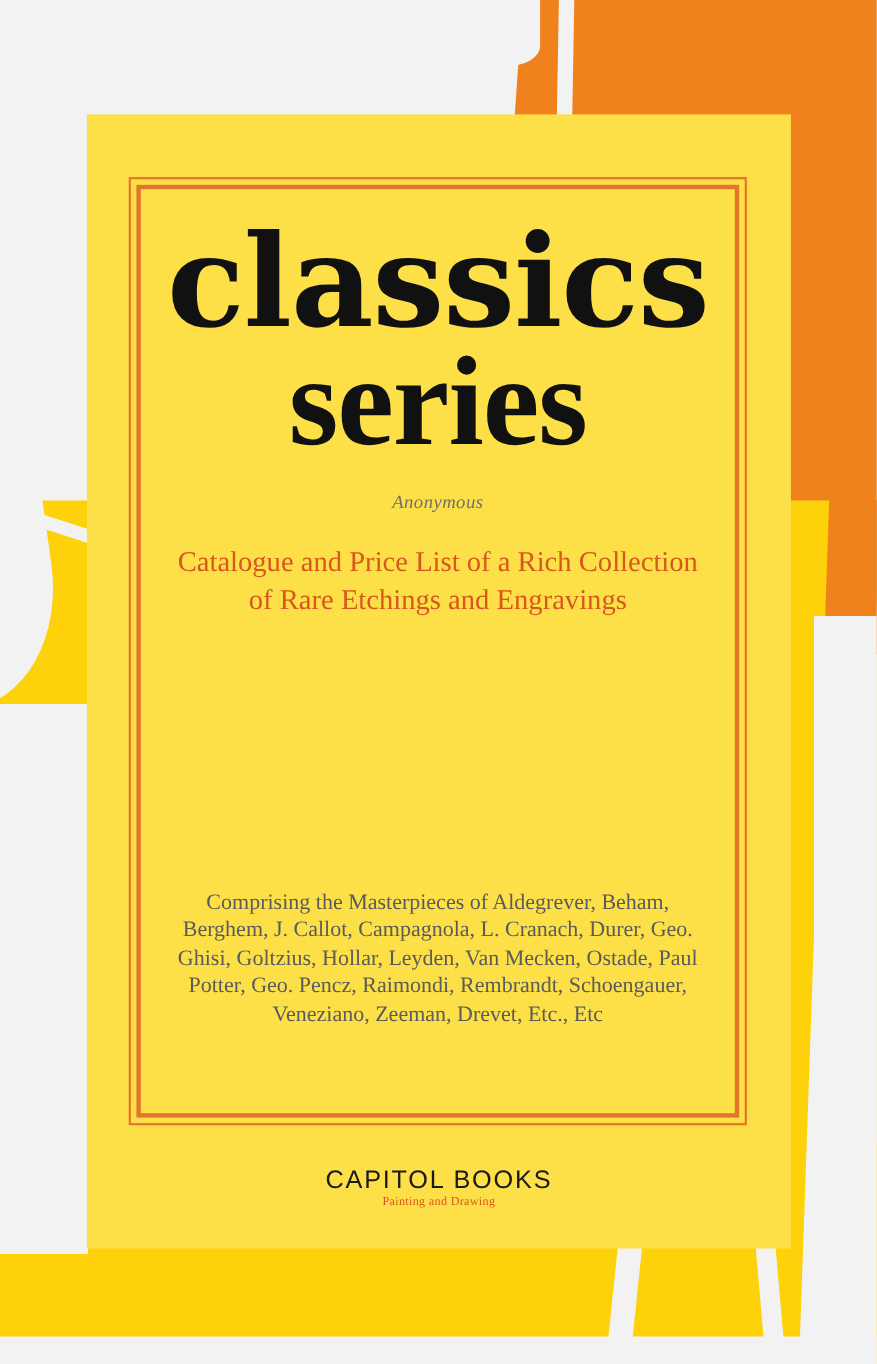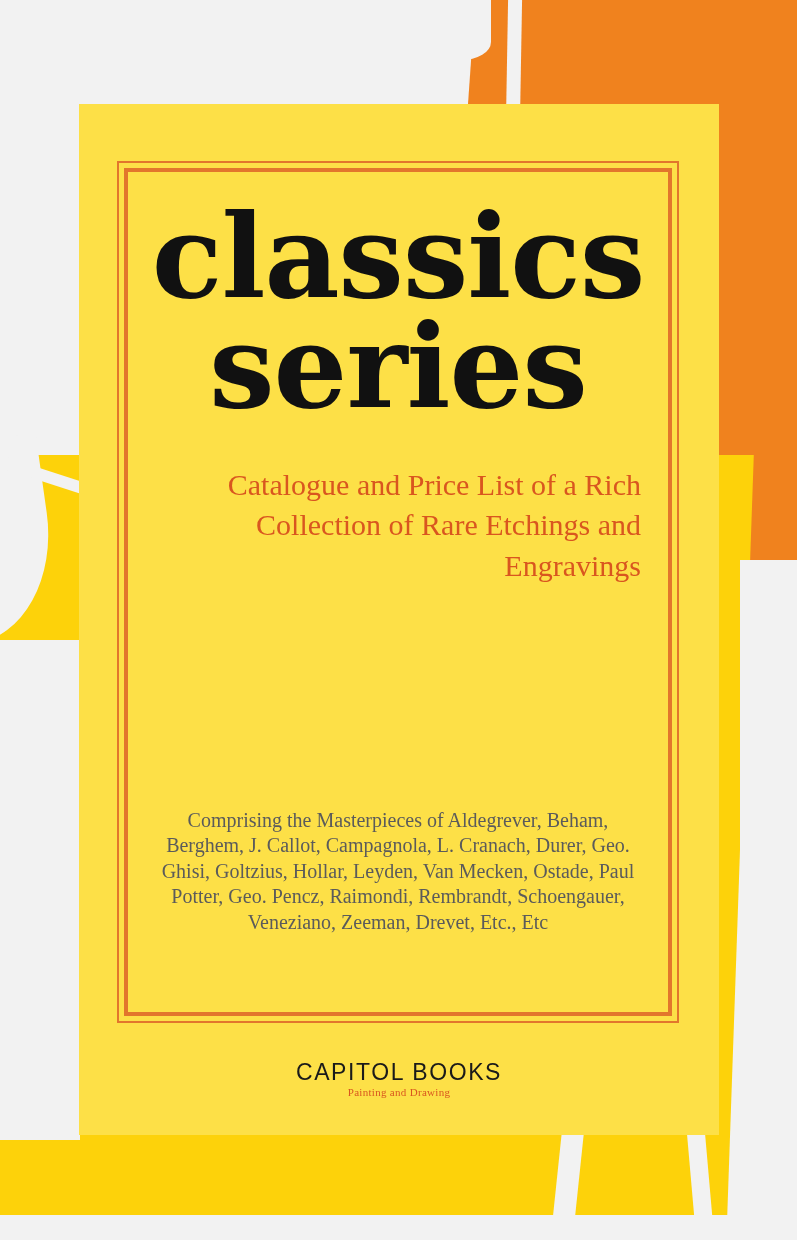--- a/index.html
+++ b/index.html
@@ -183,39 +183,40 @@
   .title-line {
     font-family: "DejaVu Serif", "Liberation Serif", serif;
     font-weight: bold;
     font-size: 116px;
     line-height: 0.93;
     letter-spacing: -1px;
     color: #111111;
   }
   .title-line.second {
     margin-top: 2px;
+    font-family: Liberation Serif, serif;
   }
 
   .author {
     text-align: center;
     font-family: "Liberation Serif", serif;
     font-style: italic;
     font-size: 17px;
     color: #6f6f6f;
     margin-top: 26px;
     letter-spacing: 0.4px;
   }
 
   .subtitle {
-    text-align: right;
-    font-family: "Liberation Serif", serif;
-    font-size: 30px;
+    text-align: center;
+    font-family: "Liberation Serif", serif;
+    font-size: 26px;
     line-height: 1.35;
     color: #d9561f;
-    margin-top: 44px;
+    margin-top: 26px;
     padding: 0 6px;
   }
 
   .spacer {
     flex: 1 1 auto;
   }
 
   .contributors {
     text-align: center;
     font-family: Liberation Serif, serif;
@@ -268,20 +269,21 @@
   <div class="frame-outer">
     <div class="frame-inner"></div>
 
     <div class="frame-content">
 
       <div class="title-block">
         <div class="title-line first">classics</div>
         <div class="title-line second">series</div>
       </div>
 
+      <div class="author">Anonymous</div>
 
       <div class="subtitle">Catalogue and Price List of a Rich Collection of Rare Etchings and Engravings</div>
 
       <div class="spacer"></div>
 
       <div class="contributors">Comprising the Masterpieces of Aldegrever, Beham, Berghem, J. Callot, Campagnola, L. Cranach, Durer, Geo. Ghisi, Goltzius, Hollar, Leyden, Van Mecken, Ostade, Paul Potter, Geo. Pencz, Raimondi, Rembrandt, Schoengauer, Veneziano, Zeeman, Drevet, Etc., Etc</div>
 
     </div>
   </div>
 

